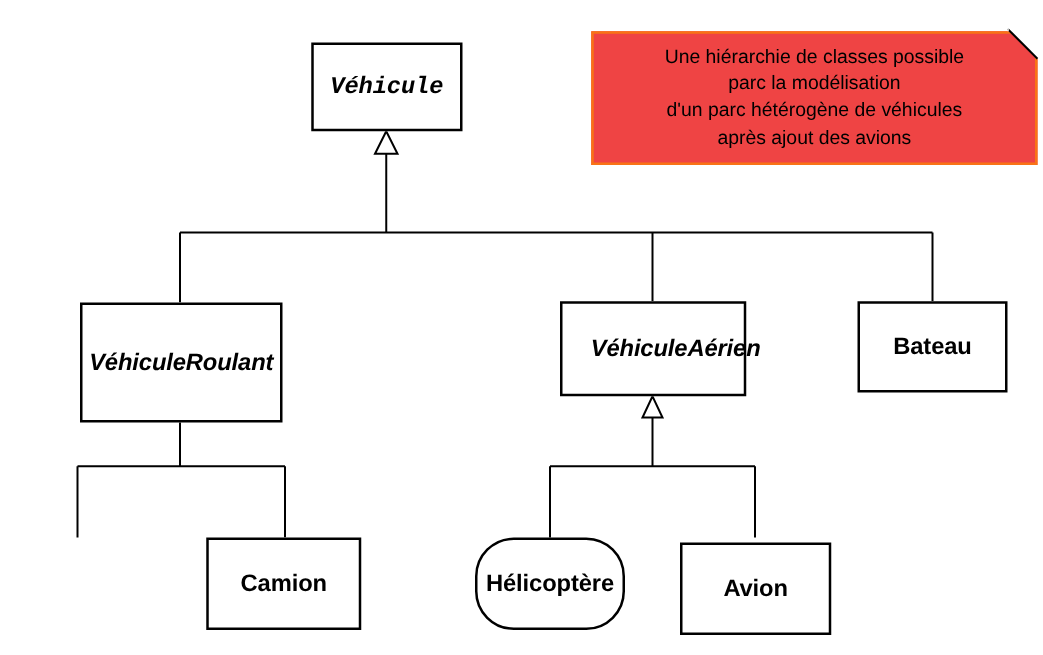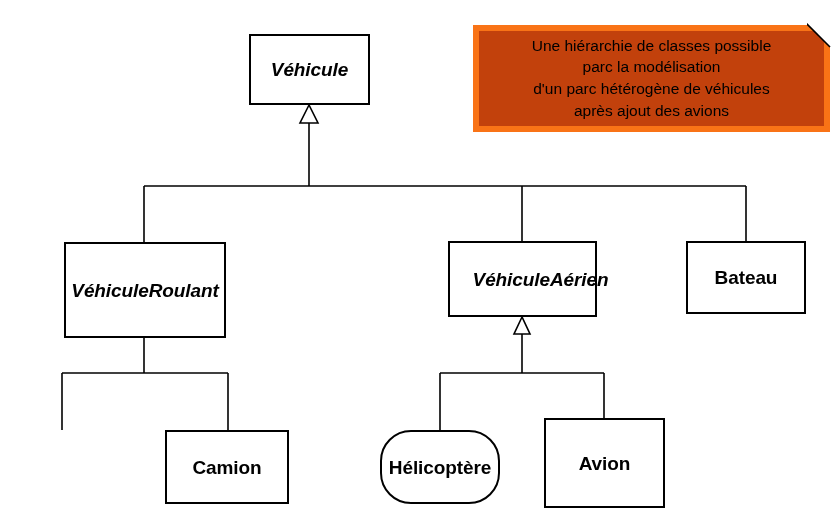--- a/index.html
+++ b/index.html
@@ -43,22 +43,22 @@
     line-height: 1;
     white-space: nowrap;
     letter-spacing: -0.1px;
   }
   .cls.abstract .nm {
     font-style: italic;
   }
   .note {
     position: absolute;
     box-sizing: border-box;
-    background: #c2410c;
-    border: 6px solid #f97316;
+    background: #ef4444;
+    border: 2px solid #f97316;
     display: flex;
     flex-direction: column;
     align-items: center;
     justify-content: center;
     padding: 3px 6px 4px 6px;
   }
   .note .ln {
     font-size: 15.5px;
     color: #000000;
     line-height: 1.40;
@@ -89,21 +89,21 @@
     <line x1="62" y1="373" x2="62" y2="430" stroke="#000000" stroke-width="1.6"></line>
     <line x1="228" y1="373" x2="228" y2="430" stroke="#000000" stroke-width="1.6"></line>
 
     <polygon points="522,317 514,334 530,334" fill="#ffffff" stroke="#000000" stroke-width="1.6"></polygon>
     <line x1="522" y1="334" x2="522" y2="373" stroke="#000000" stroke-width="1.6"></line>
     <line x1="440" y1="373" x2="604" y2="373" stroke="#000000" stroke-width="1.6"></line>
     <line x1="440" y1="373" x2="440" y2="430" stroke="#000000" stroke-width="1.6"></line>
     <line x1="604" y1="373" x2="604" y2="430" stroke="#000000" stroke-width="1.6"></line>
   </svg>
 
-  <div class="cls abstract" style="left:249px; top:34px; width:121px; height:71px;">
+  <div class="cls abstract" style="left:249px; top:34px; width:121px; height:71px;font-family:Liberation Mono, monospace;">
     <span class="nm">Véhicule</span>
   </div>
 
   <div class="cls abstract" style="left:64px; top:242px; width:162px; height:96px;">
     <span class="nm">VéhiculeRoulant</span>
   </div>
 
   <div class="cls abstract" style="left:448px; top:241px; width:149px; height:76px;padding-left:36px;">
     <span class="nm">VéhiculeAérien</span>
   </div>
@@ -114,21 +114,21 @@
 
 
   <div class="cls" style="left:165px; top:430px; width:124px; height:74px;">
     <span class="nm">Camion</span>
   </div>
 
   <div class="cls" style="left:380px; top:430px; width:120px; height:74px;border-radius:31px;">
     <span class="nm">Hélicoptère</span>
   </div>
 
-  <div class="cls" style="left:544px; top:418px; width:121px; height:90px;">
+  <div class="cls" style="left:544px; top:434px; width:121px; height:74px;">
     <span class="nm">Avion</span>
   </div>
 
   <div class="note" style="left:473px; top:25px; width:357px; height:107px;">
     <span class="ln">Une hiérarchie de classes possible</span>
     <span class="ln">parc la modélisation</span>
     <span class="ln">d'un parc hétérogène de véhicules</span>
     <span class="ln">après ajout des avions</span>
   </div>
 

